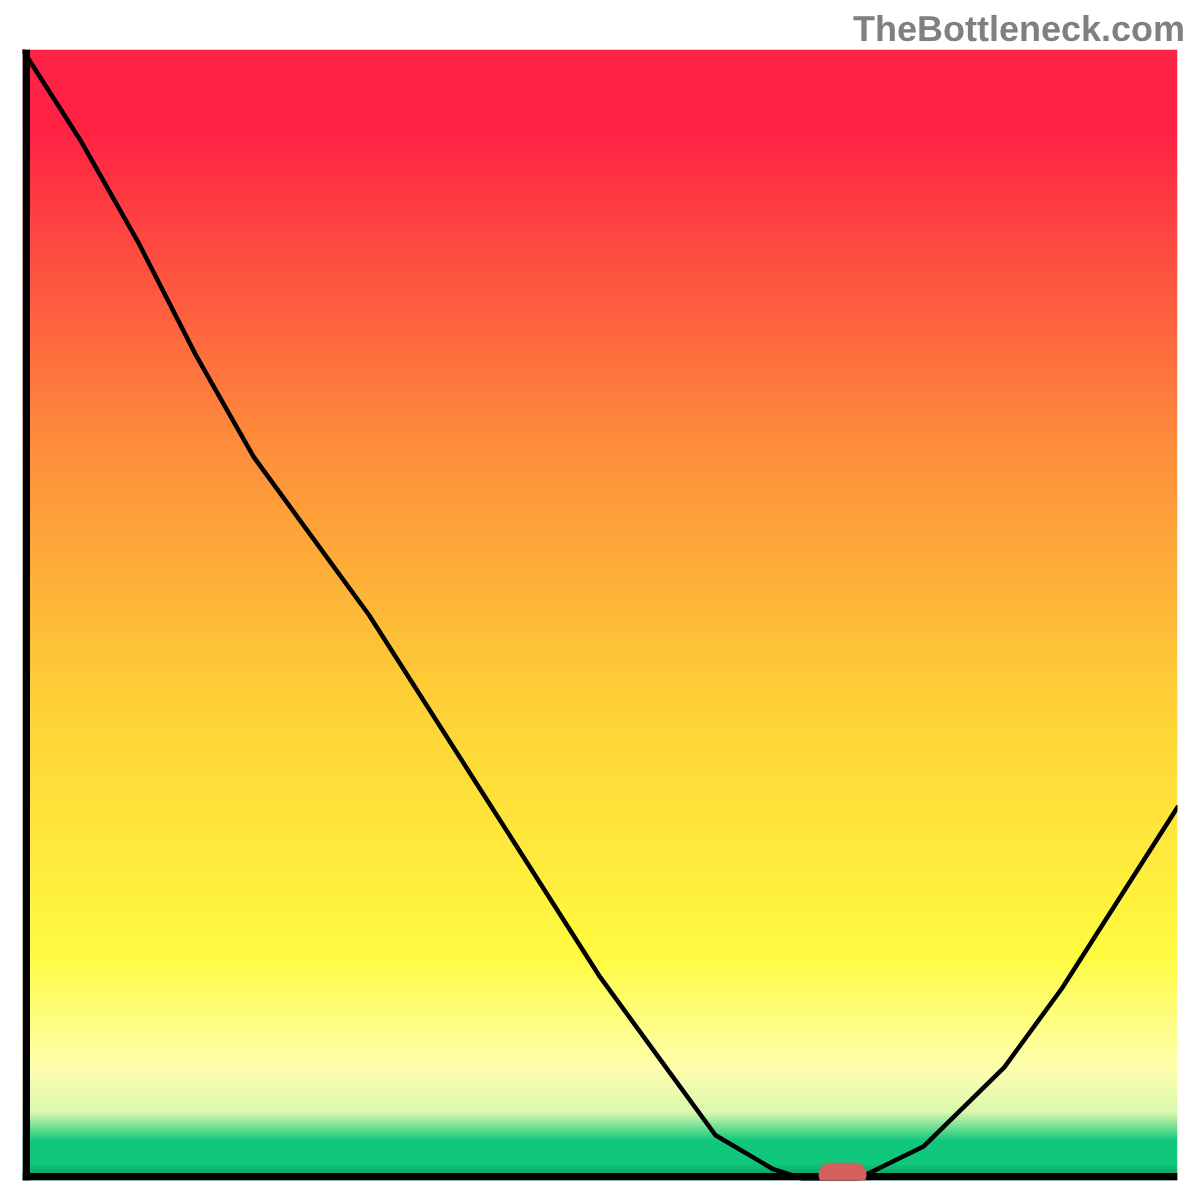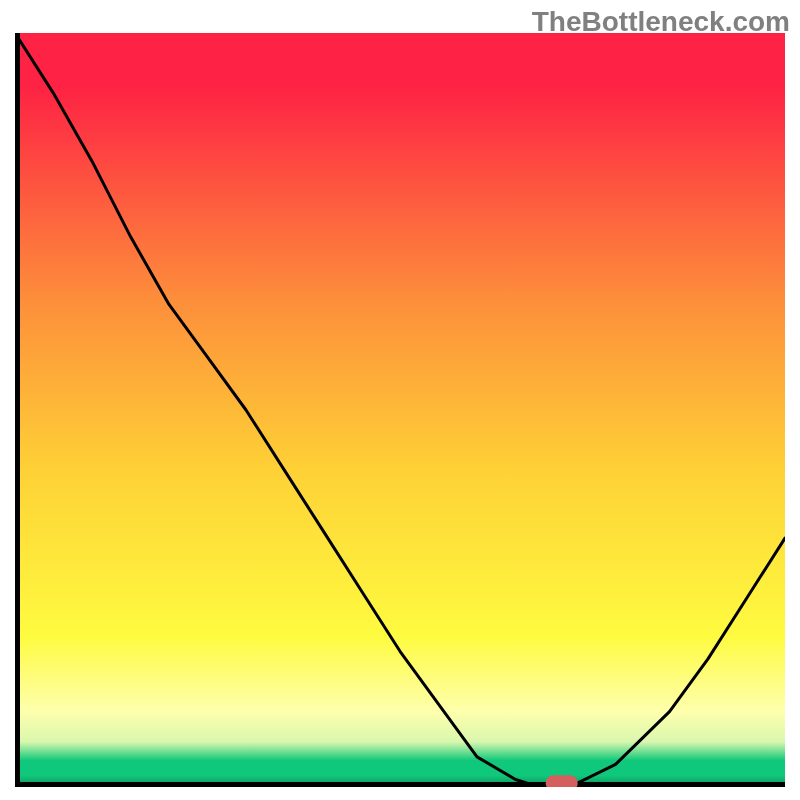--- a/index.html
+++ b/index.html
@@ -12,21 +12,21 @@
   .container {
     position: relative;
     width: 800px;
     height: 800px;
   }
   .watermark {
     position: absolute;
     top: 6px;
     right: 10px;
     font-family: Arial, Helvetica, sans-serif;
-    font-size: 28px;
+    font-size: 24px;
     font-weight: bold;
     color: #808080;
     letter-spacing: 0px;
   }
   .plot-area {
     position: absolute;
     left: 15px;
     top: 33px;
     width: 770px;
     height: 754px;

